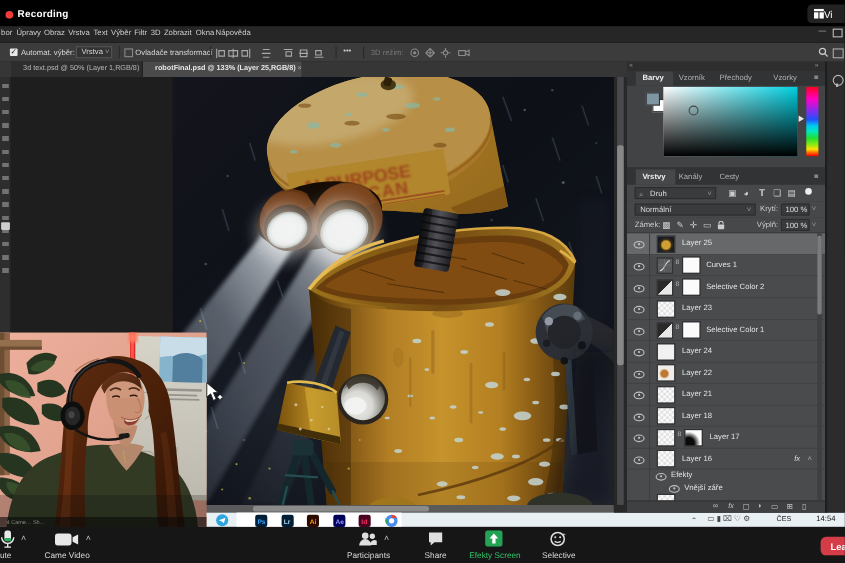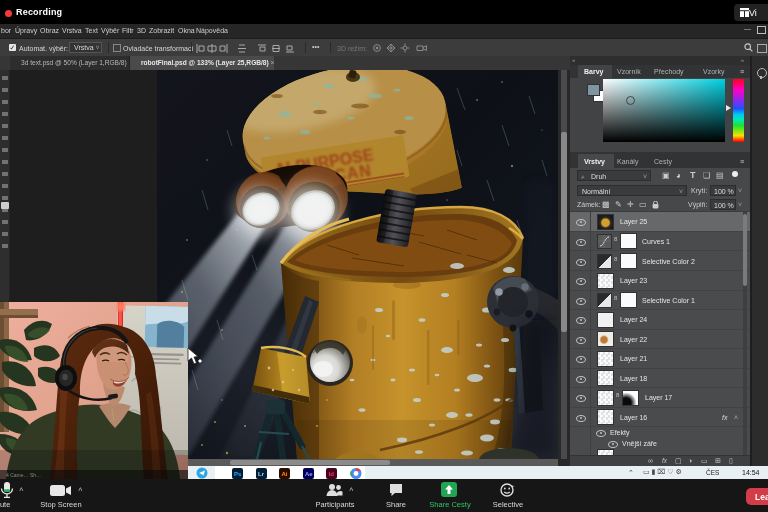--- a/index.html
+++ b/index.html
@@ -676,38 +676,38 @@
       <rect x="4" y="7.2" width="6" height="2.8" rx="1.2" fill="#27ae60"></rect>
       <path d="M1.5,6.5 a5.5,5.5 0 0 0 11,0 M7,12 v3.5 M4,15.5 h6" stroke="#e8e8e8" fill="none" stroke-width="1.3"></path>
     </svg>
     <span class="abs" style="left:19px;top:6px;color:#bbb;font-size:8px;">˄</span>
     <span class="zlabel" style="left:2px;">Mute</span>
     <svg class="abs" style="left:50px;top:5px;" width="22" height="13" viewBox="0 0 22 13">
       <rect x="0" y="1" width="15" height="11" rx="2.5" fill="#e8e8e8"></rect>
       <path d="M16,4.5 L21,2 V11 L16,8.5 Z" fill="#e8e8e8"></path>
     </svg>
     <span class="abs" style="left:78px;top:6px;color:#bbb;font-size:8px;">˄</span>
-    <span class="zlabel" style="left:61px;">Stop Screen</span>
+    <span class="zlabel" style="left:61px;">Came Video</span>
     <svg class="abs" style="left:326px;top:4px;" width="17" height="14" viewBox="0 0 17 14">
       <circle cx="6" cy="4" r="3" fill="#dedede"></circle>
         <path d="M0.5,13 a5.5,6 0 0 1 11,0 z" fill="#dedede"></path>
       <circle cx="12.5" cy="4.5" r="2.4" fill="#dedede"></circle>
         <path d="M10,12.5 a4.5,5 0 0 1 6.5,-4 l0,4 z" fill="#dedede"></path>
     </svg>
     <span class="abs" style="left:349px;top:6px;color:#bbb;font-size:8px;">˄</span>
     <span class="zlabel" style="left:335px;">Participants</span>
     <svg class="abs" style="left:389px;top:4px;" width="14" height="14" viewBox="0 0 14 14">
       <path d="M1,1 h12 v9 h-7 l-3.5,3 v-3 h-1.5 z" fill="#dedede"></path>
     </svg>
     <span class="zlabel" style="left:396px;">Share</span>
     <svg class="abs" style="left:441px;top:3px;" width="16" height="15" viewBox="0 0 16 15">
       <rect x="0" y="0" width="16" height="15" rx="3" fill="#23a455"></rect>
       <path d="M8,3 L12,7.6 H9.5 V12 H6.5 V7.6 H4 Z" fill="#fff"></path>
     </svg>
-    <span class="zlabel" style="left:450px;color:#2fc46a;">Share Cesty</span>
+    <span class="zlabel" style="left:450px;color:#2fc46a;">Efekty Screen</span>
     <svg class="abs" style="left:500px;top:4px;" width="15" height="14" viewBox="0 0 15 14">
       <circle cx="7" cy="7" r="6" fill="none" stroke="#dedede" stroke-width="1.4"></circle>
       <circle cx="4.8" cy="5.5" r=".9" fill="#dedede"></circle>
         <circle cx="9.2" cy="5.5" r=".9" fill="#dedede"></circle>
       <path d="M4.3,9 a3.5,3 0 0 0 5.4,0" stroke="#dedede" fill="none" stroke-width="1.2"></path>
       <text x="11" y="5" fill="#dedede" font-size="6">+</text>
     </svg>
     <span class="zlabel" style="left:508px;">Selective</span>
     <div class="abs" id="leave">Lea</div>
   </div>

